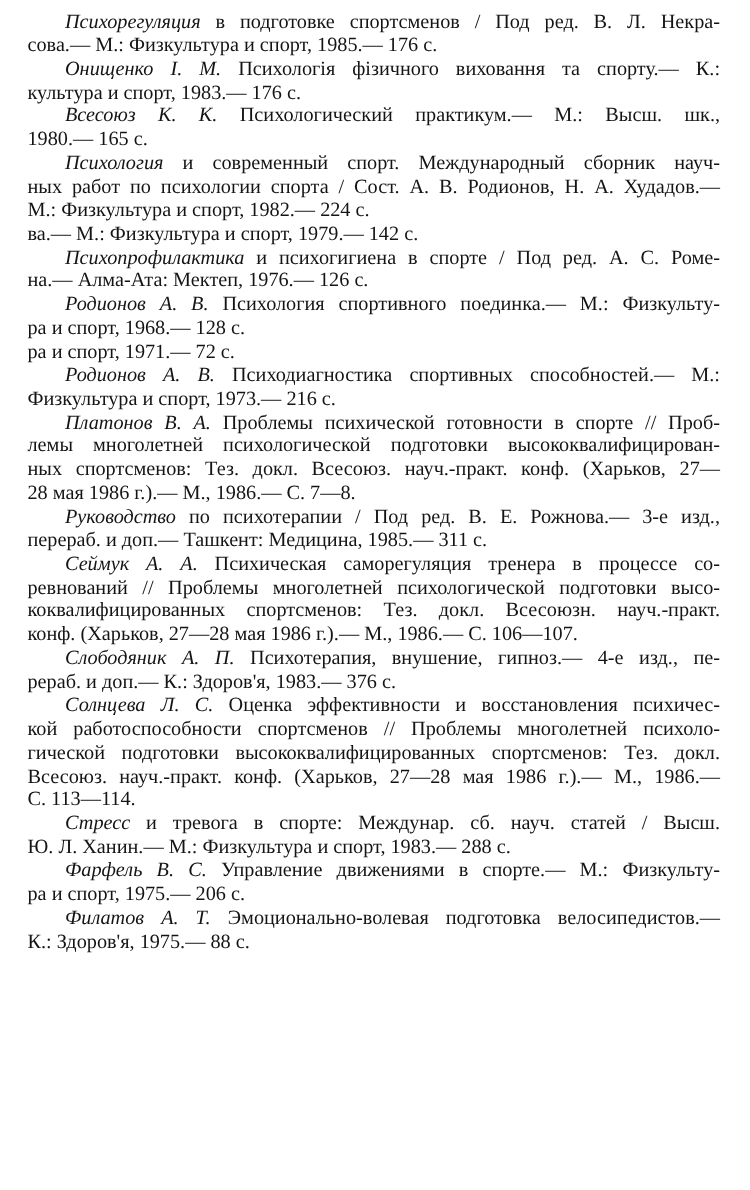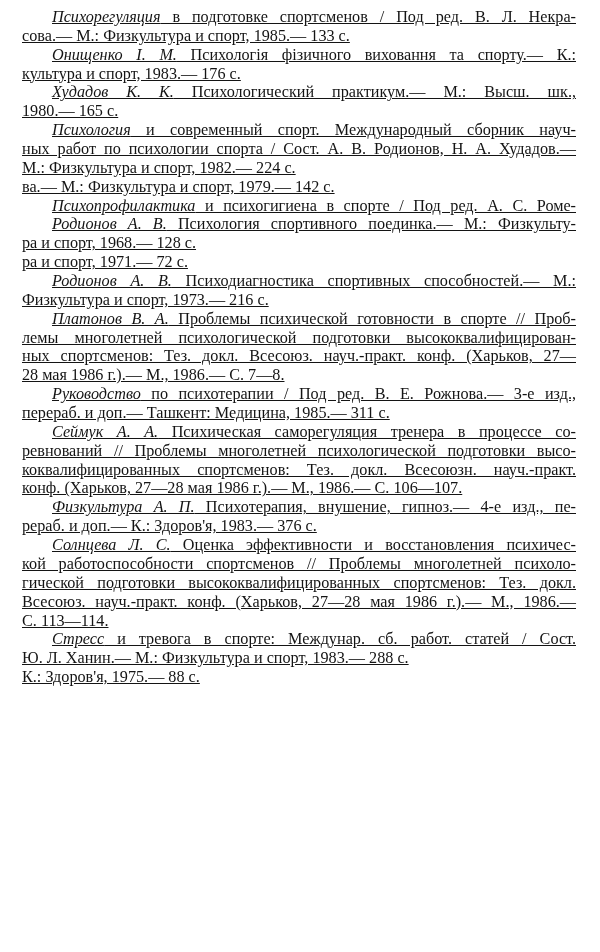--- a/index.html
+++ b/index.html
@@ -2,58 +2,59 @@
 <html><head>
 <meta charset="utf-8">
 <style>
   html, body { margin: 0; padding: 0; background: #ffffff; }
   body { width: 600px; height: 952px; position: relative; overflow: hidden; }
   .page {
     position: absolute; left: 22px; top: 8px; width: 554px;
     font-family: "Liberation Serif", "DejaVu Serif", serif;
     font-size: 16.2px; color: #141414;
   }
-  .entry { margin: 0; text-decoration: underline; }
+  .entry { margin: 0; }
   .line {
     display: block; height: 18.86px; line-height: 18.86px;
     white-space: nowrap; text-align: justify; text-align-last: justify;
     overflow: visible;
   }
   .line.first { padding-left: 30px; }
   .line.last { text-align-last: left; }
   .it { font-style: italic; }
 </style>
 </head>
 <body>
 
 <div class="page" id="page">
     <div class="entry">
       <span class="line first"><span class="it">Психорегуляция</span><span> в подготовке спортсменов / Под ред. В. Л. Некра-</span></span>
-      <span class="line last"><span>сова.— М.: Физкультура и спорт, 1985.— 133 с.</span></span>
+      <span class="line last"><span>сова.— М.: Физкультура и спорт, 1985.— 176 с.</span></span>
     </div>
     <div class="entry">
       <span class="line first"><span class="it">Онищенко І. М.</span><span> Психологія фізичного виховання та спорту.— К.:</span></span>
     </div>
     <div class="entry">
       <span class="line last"><span>культура и спорт, 1983.— 176 с.</span></span>
     </div>
     <div class="entry">
-      <span class="line first"><span class="it">Худадов К. К.</span><span> Психологический практикум.— М.: Высш. шк.,</span></span>
+      <span class="line first"><span class="it">Всесоюз К. К.</span><span> Психологический практикум.— М.: Высш. шк.,</span></span>
       <span class="line last"><span>1980.— 165 с.</span></span>
     </div>
     <div class="entry">
       <span class="line first"><span class="it">Психология</span><span> и современный спорт. Международный сборник науч-</span></span>
       <span class="line"><span>ных работ по психологии спорта / Сост. А. В. Родионов, Н. А. Худадов.—</span></span>
       <span class="line last"><span>М.: Физкультура и спорт, 1982.— 224 с.</span></span>
     </div>
     <div class="entry">
       <span class="line last"><span>ва.— М.: Физкультура и спорт, 1979.— 142 с.</span></span>
     </div>
     <div class="entry">
       <span class="line first"><span class="it">Психопрофилактика</span><span> и психогигиена в спорте / Под ред. А. С. Роме-</span></span>
+      <span class="line last"><span>на.— Алма-Ата: Мектеп, 1976.— 126 с.</span></span>
     </div>
     <div class="entry">
       <span class="line first"><span class="it">Родионов А. В.</span><span> Психология спортивного поединка.— М.: Физкульту-</span></span>
       <span class="line last"><span>ра и спорт, 1968.— 128 с.</span></span>
     </div>
     <div class="entry">
       <span class="line last"><span>ра и спорт, 1971.— 72 с.</span></span>
     </div>
     <div class="entry">
       <span class="line first"><span class="it">Родионов А. В.</span><span> Психодиагностика спортивных способностей.— М.:</span></span>
@@ -69,30 +70,35 @@
       <span class="line first"><span class="it">Руководство</span><span> по психотерапии / Под ред. В. Е. Рожнова.— 3-е изд.,</span></span>
       <span class="line last"><span>перераб. и доп.— Ташкент: Медицина, 1985.— 311 с.</span></span>
     </div>
     <div class="entry">
       <span class="line first"><span class="it">Сеймук А. А.</span><span> Психическая саморегуляция тренера в процессе со-</span></span>
       <span class="line"><span>ревнований // Проблемы многолетней психологической подготовки высо-</span></span>
       <span class="line"><span>коквалифицированных спортсменов: Тез. докл. Всесоюзн. науч.-практ.</span></span>
       <span class="line last"><span>конф. (Харьков, 27—28 мая 1986 г.).— М., 1986.— С. 106—107.</span></span>
     </div>
     <div class="entry">
-      <span class="line first"><span class="it">Физкультура А. П.</span><span> Психотерапия, внушение, гипноз.— 4-е изд., пе-</span></span>
+      <span class="line first"><span class="it">Слободяник А. П.</span><span> Психотерапия, внушение, гипноз.— 4-е изд., пе-</span></span>
       <span class="line last"><span>рераб. и доп.— К.: Здоров'я, 1983.— 376 с.</span></span>
     </div>
     <div class="entry">
       <span class="line first"><span class="it">Солнцева Л. С.</span><span> Оценка эффективности и восстановления психичес-</span></span>
       <span class="line"><span>кой работоспособности спортсменов // Проблемы многолетней психоло-</span></span>
       <span class="line"><span>гической подготовки высококвалифицированных спортсменов: Тез. докл.</span></span>
       <span class="line"><span>Всесоюз. науч.-практ. конф. (Харьков, 27—28 мая 1986 г.).— М., 1986.—</span></span>
       <span class="line last"><span>С. 113—114.</span></span>
     </div>
     <div class="entry">
-      <span class="line first"><span class="it">Стресс</span><span> и тревога в спорте: Междунар. сб. работ. статей / Сост.</span></span>
+      <span class="line first"><span class="it">Стресс</span><span> и тревога в спорте: Междунар. сб. науч. статей / Высш.</span></span>
       <span class="line last"><span>Ю. Л. Ханин.— М.: Физкультура и спорт, 1983.— 288 с.</span></span>
     </div>
     <div class="entry">
+      <span class="line first"><span class="it">Фарфель В. С.</span><span> Управление движениями в спорте.— М.: Физкульту-</span></span>
+      <span class="line last"><span>ра и спорт, 1975.— 206 с.</span></span>
+    </div>
+    <div class="entry">
+      <span class="line first"><span class="it">Филатов А. Т.</span><span> Эмоционально-волевая подготовка велосипедистов.—</span></span>
       <span class="line last"><span>К.: Здоров'я, 1975.— 88 с.</span></span>
     </div>
   </div>
 
 </body></html>

